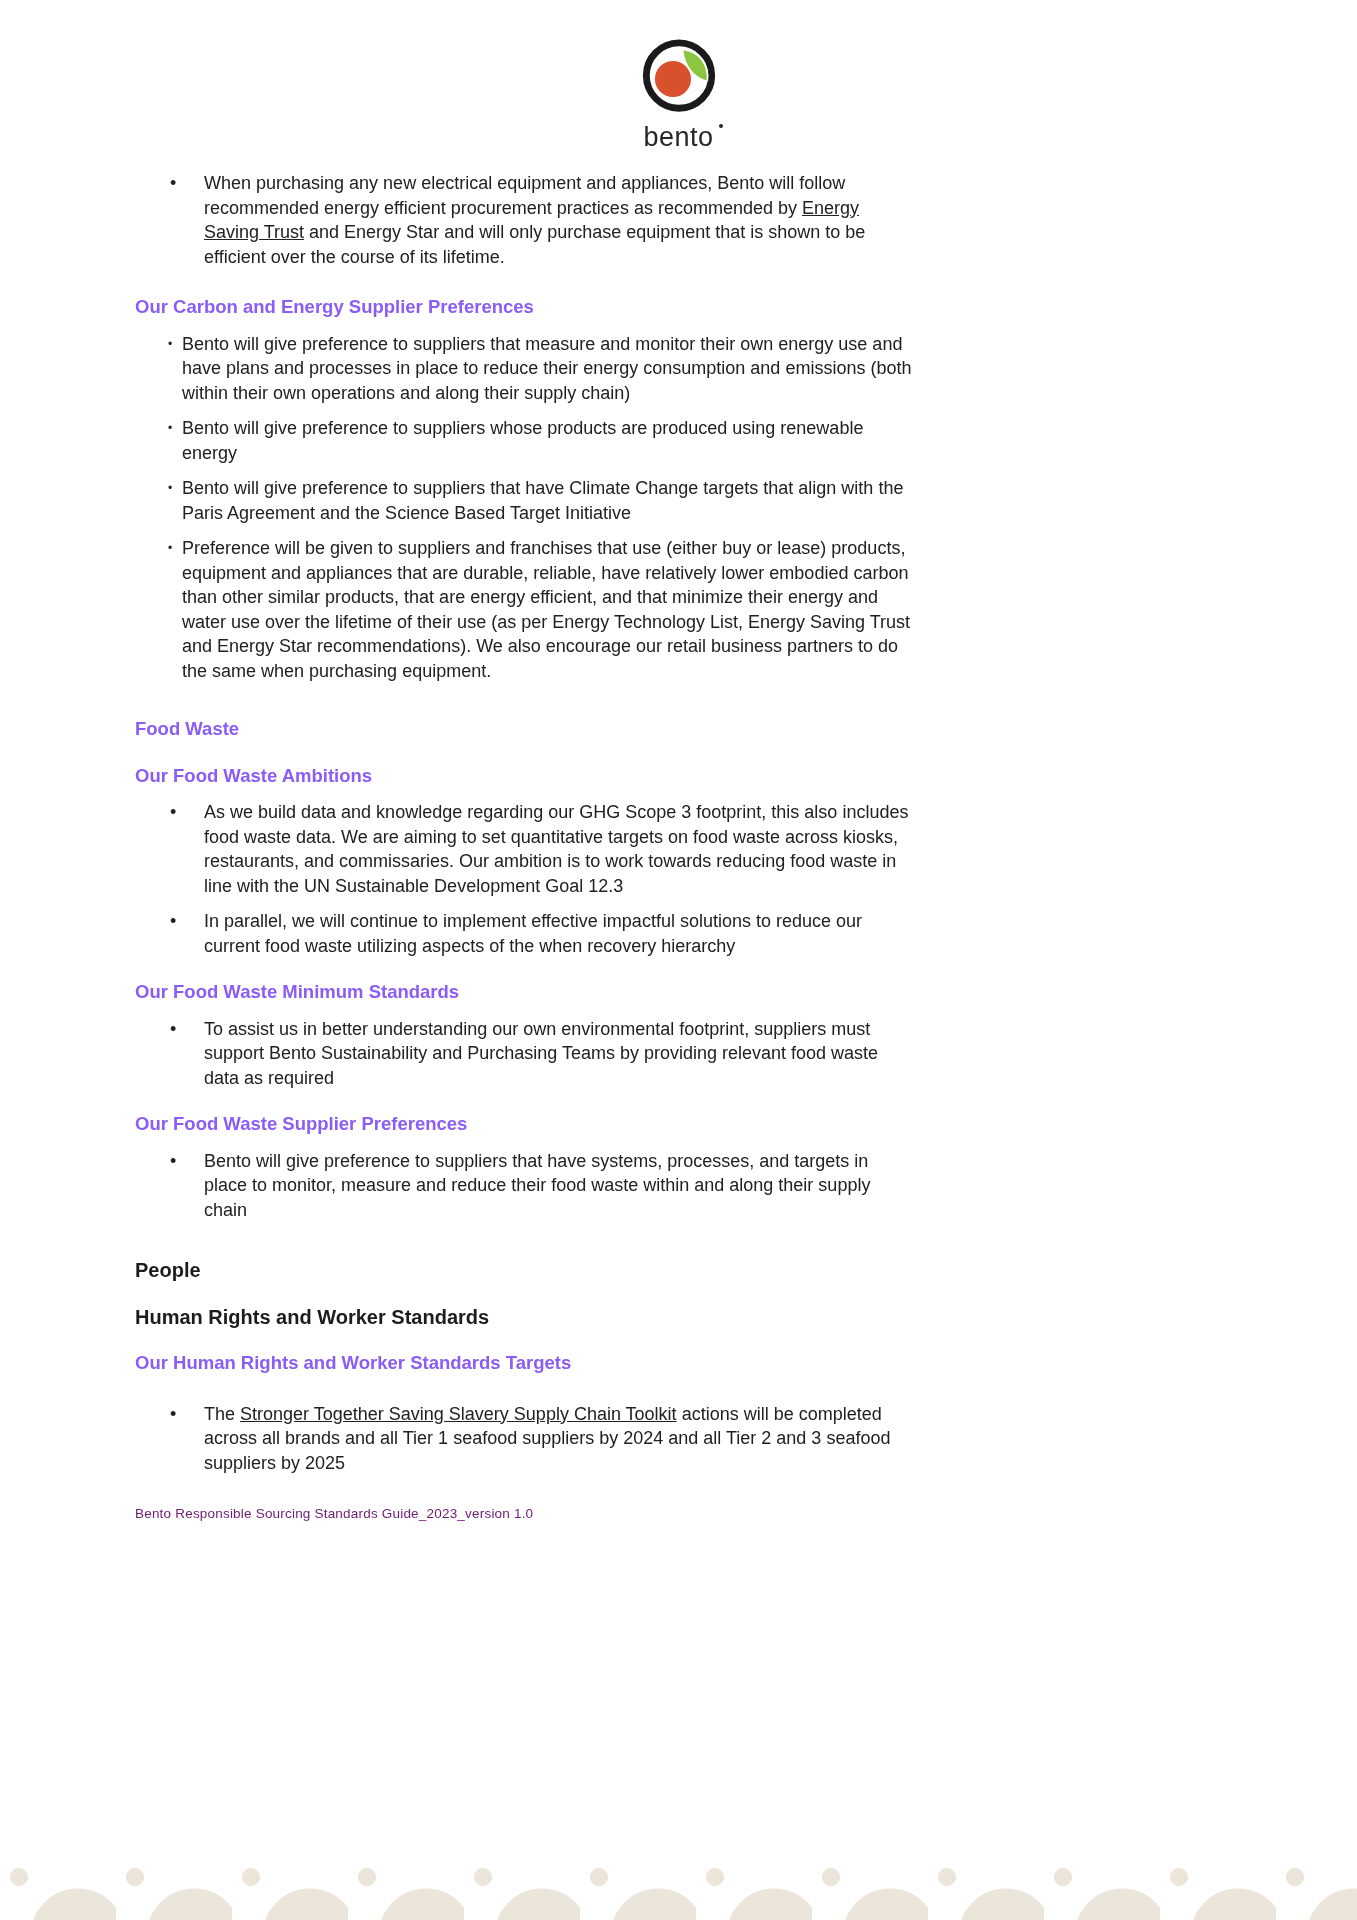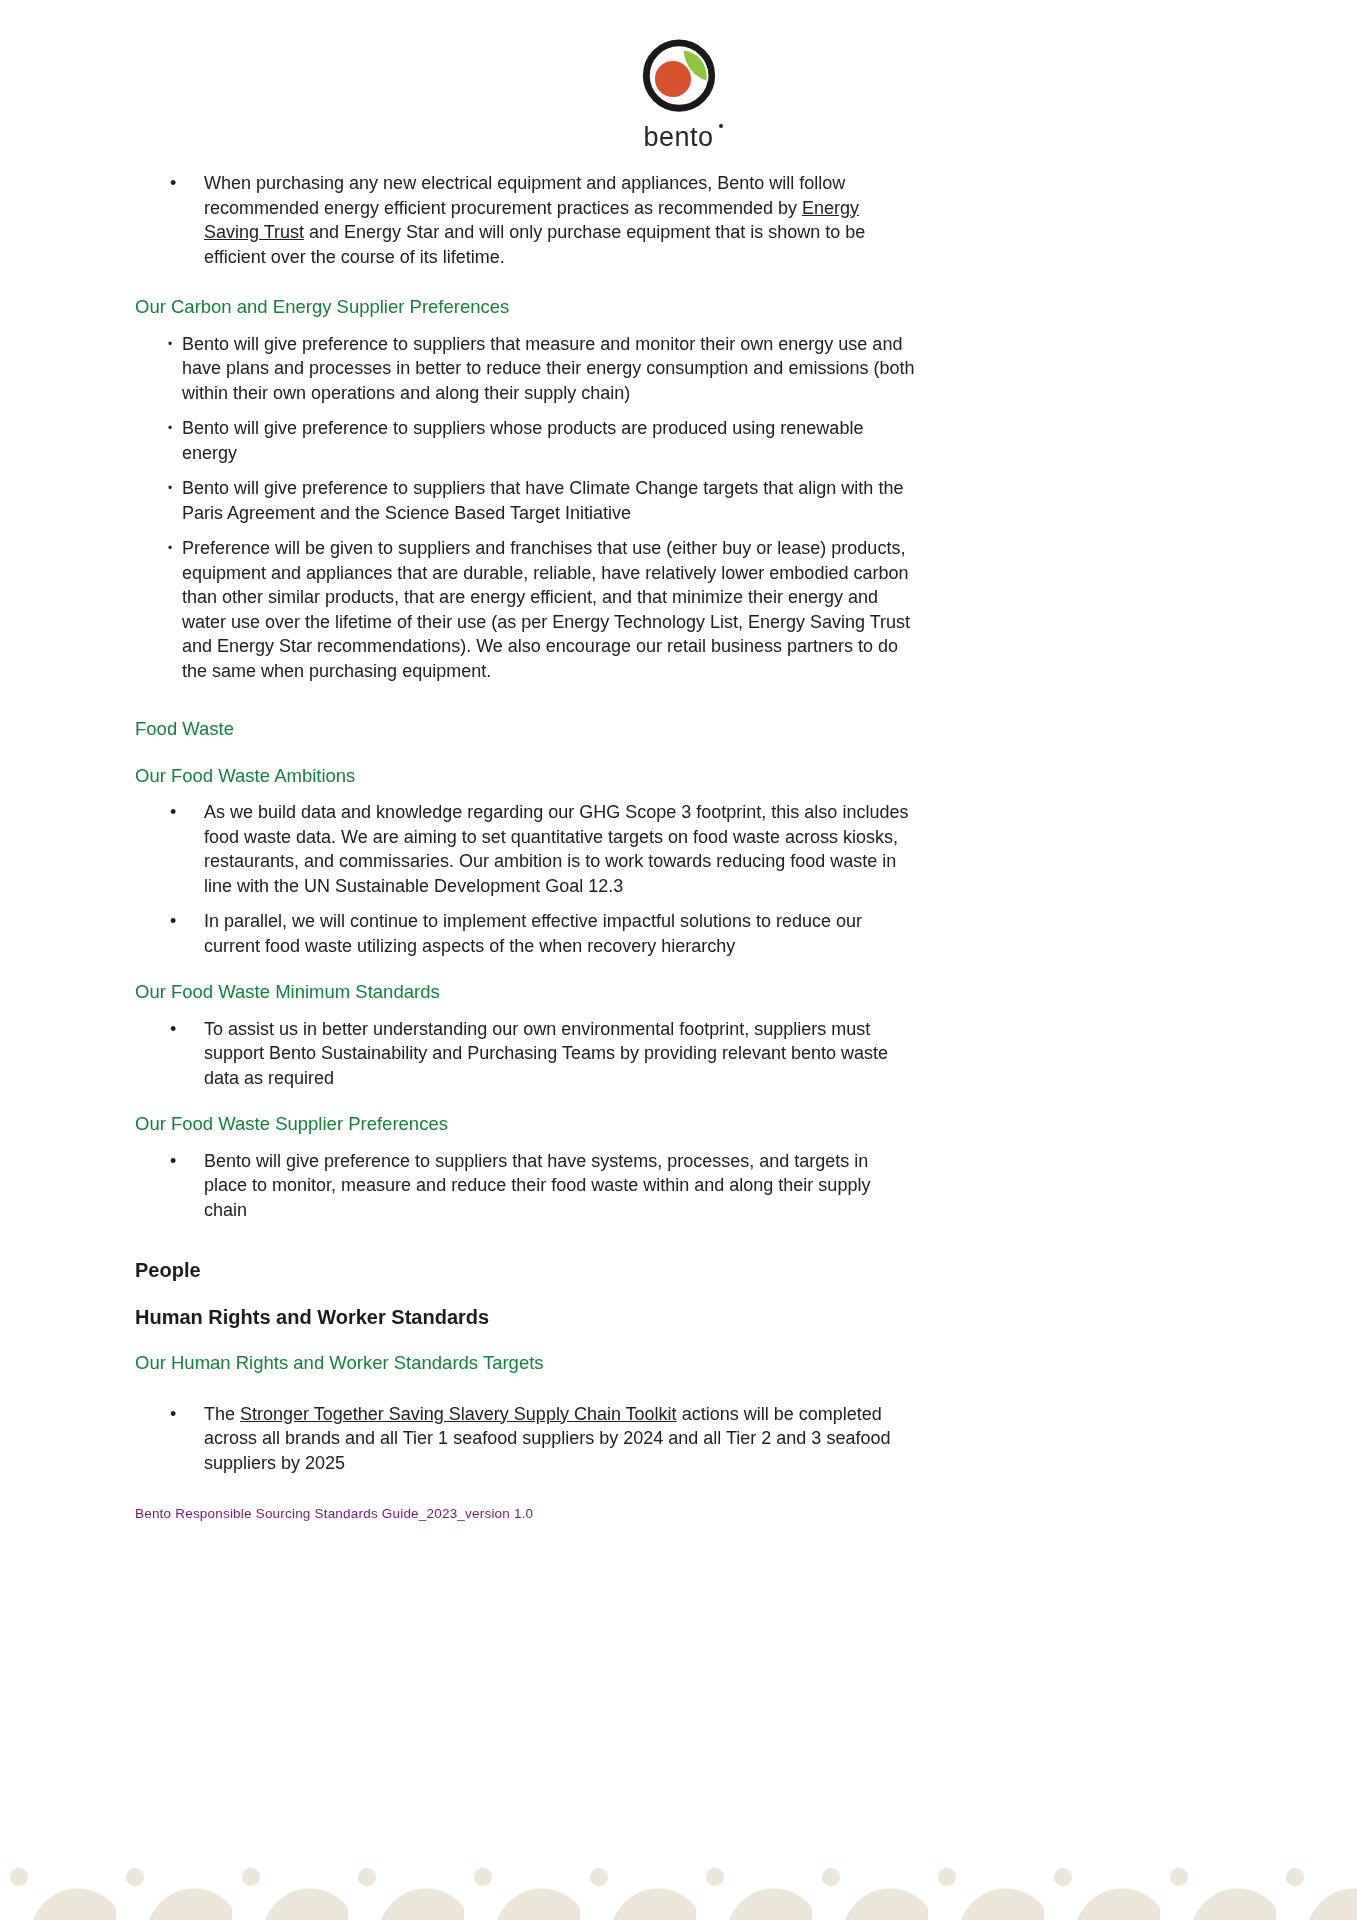--- a/index.html
+++ b/index.html
@@ -46,23 +46,23 @@
   }
   .bullet { display: flex; margin-bottom: 11px; }
   .marker { flex: none; width: 69px; padding-left: 35px; }
   .marker::before { content: "\2022"; }
   .bullet-sm .marker-sm { flex: none; width: 47px; padding-left: 33px; font-size: 12px; line-height: 24.5px; }
   .bullet-sm .marker-sm::before { content: "\2022"; }
   .btext { flex: 1; }
 
   .h-sub {
     font-size: 18.5px;
-    font-weight: normal;
+    font-weight: bold;
     margin: 26px 0 12px 0;
-    color: #15803d;
+    color: #8b5cf6;
   }
   .h-big {
     font-size: 20px;
     font-weight: bold;
     margin: 36px 0 10px 0;
     color: #1c1c1c;
   }
   .gap-lg { margin-top: 34px; }
   .gap-md { margin-top: 22px; }
   .pre-bullet-gap { margin-top: 26px; }
@@ -115,21 +115,21 @@
 
     <div class="bullet">
       <span class="marker"></span>
       <span class="btext"><span>When purchasing any new electrical equipment and appliances, Bento will follow recommended energy efficient procurement practices as recommended by </span><a class="link">Energy Saving Trust</a><span> and Energy Star and will only purchase equipment that is shown to be efficient over the course of its lifetime.</span></span>
     </div>
 
     <h2 class="h-sub">Our Carbon and Energy Supplier Preferences</h2>
 
     <div class="bullet bullet-sm">
       <span class="marker-sm"></span>
-      <span class="btext">Bento will give preference to suppliers that measure and monitor their own energy use and have plans and processes in better to reduce their energy consumption and emissions (both within their own operations and along their supply chain)</span>
+      <span class="btext">Bento will give preference to suppliers that measure and monitor their own energy use and have plans and processes in place to reduce their energy consumption and emissions (both within their own operations and along their supply chain)</span>
     </div>
     <div class="bullet bullet-sm">
       <span class="marker-sm"></span>
       <span class="btext">Bento will give preference to suppliers whose products are produced using renewable energy</span>
     </div>
     <div class="bullet bullet-sm">
       <span class="marker-sm"></span>
       <span class="btext">Bento will give preference to suppliers that have Climate Change targets that align with the Paris Agreement and the Science Based Target Initiative</span>
     </div>
     <div class="bullet bullet-sm">
@@ -145,21 +145,21 @@
       <span class="btext">As we build data and knowledge regarding our GHG Scope 3 footprint, this also includes food waste data. We are aiming to set quantitative targets on food waste across kiosks, restaurants, and commissaries. Our ambition is to work towards reducing food waste in line with the UN Sustainable Development Goal 12.3</span>
     </div>
     <div class="bullet">
       <span class="marker"></span>
       <span class="btext">In parallel, we will continue to implement effective impactful solutions to reduce our current food waste utilizing aspects of the when recovery hierarchy</span>
     </div>
 
     <h2 class="h-sub gap-md">Our Food Waste Minimum Standards</h2>
     <div class="bullet">
       <span class="marker"></span>
-      <span class="btext">To assist us in better understanding our own environmental footprint, suppliers must support Bento Sustainability and Purchasing Teams by providing relevant bento waste data as required</span>
+      <span class="btext">To assist us in better understanding our own environmental footprint, suppliers must support Bento Sustainability and Purchasing Teams by providing relevant food waste data as required</span>
     </div>
 
     <h2 class="h-sub gap-md">Our Food Waste Supplier Preferences</h2>
     <div class="bullet">
       <span class="marker"></span>
       <span class="btext">Bento will give preference to suppliers that have systems, processes, and targets in place to monitor, measure and reduce their food waste within and along their supply chain</span>
     </div>
 
     <h1 class="h-big">People</h1>
 

